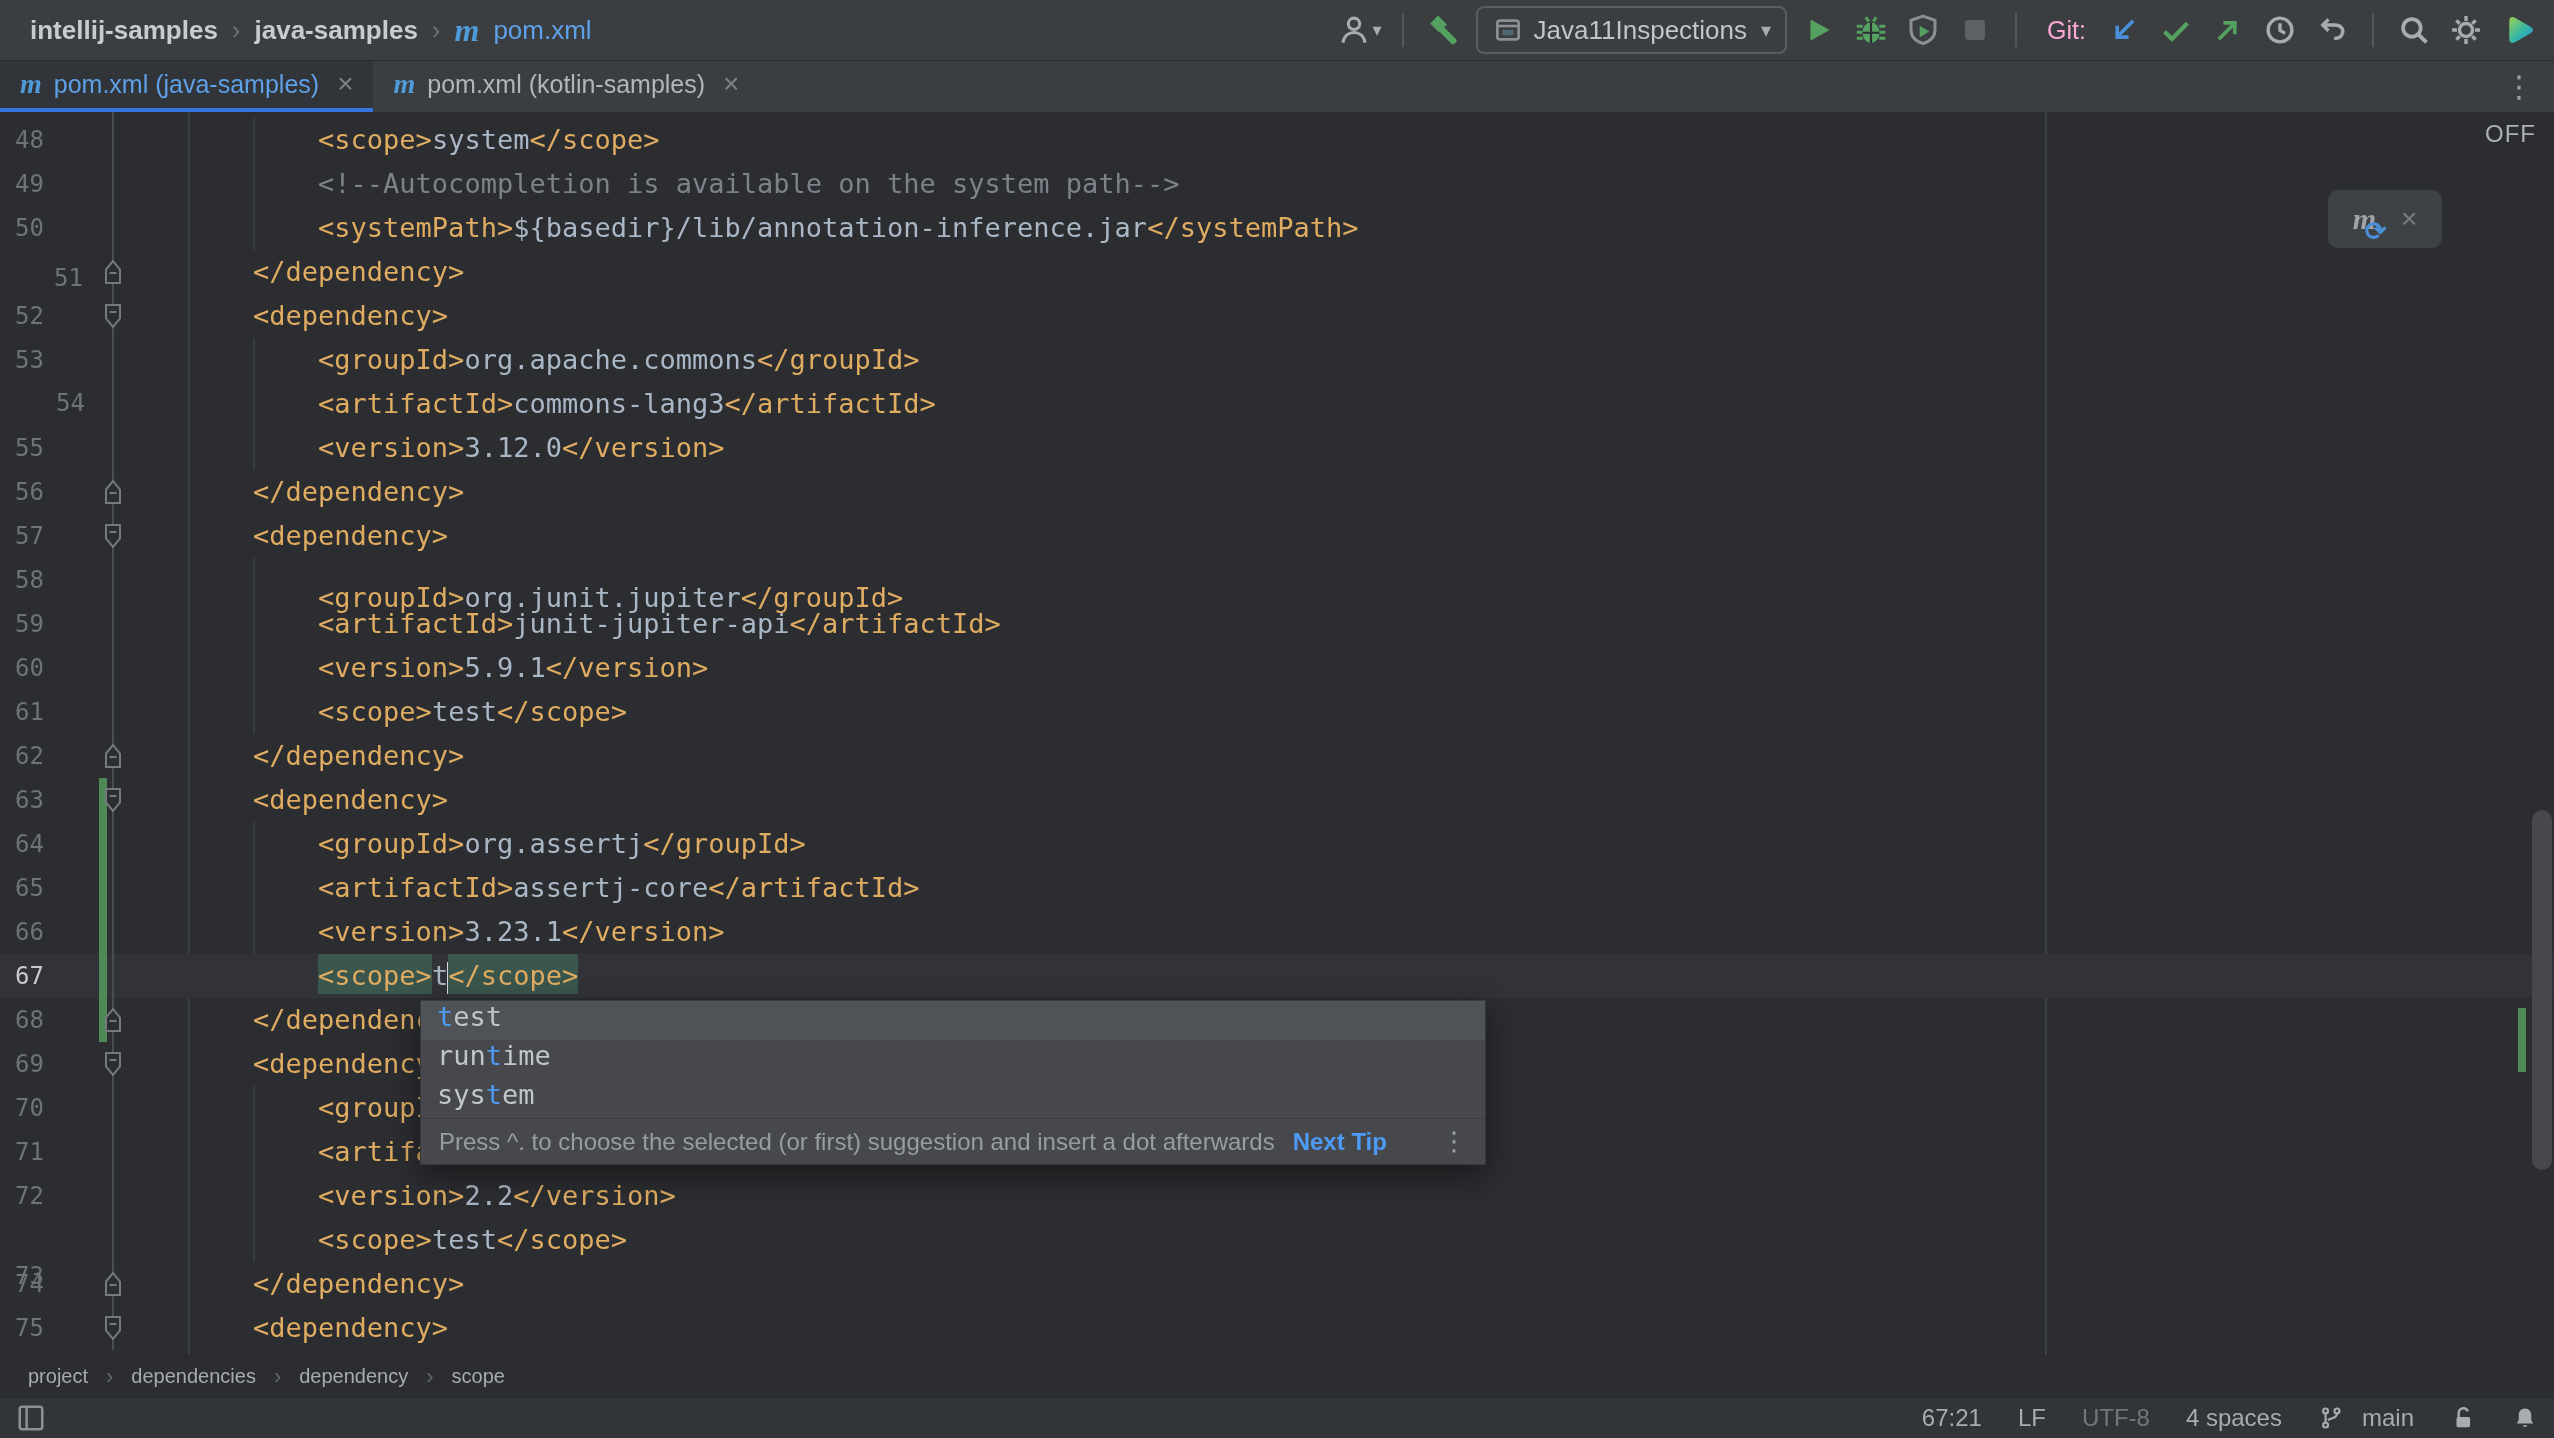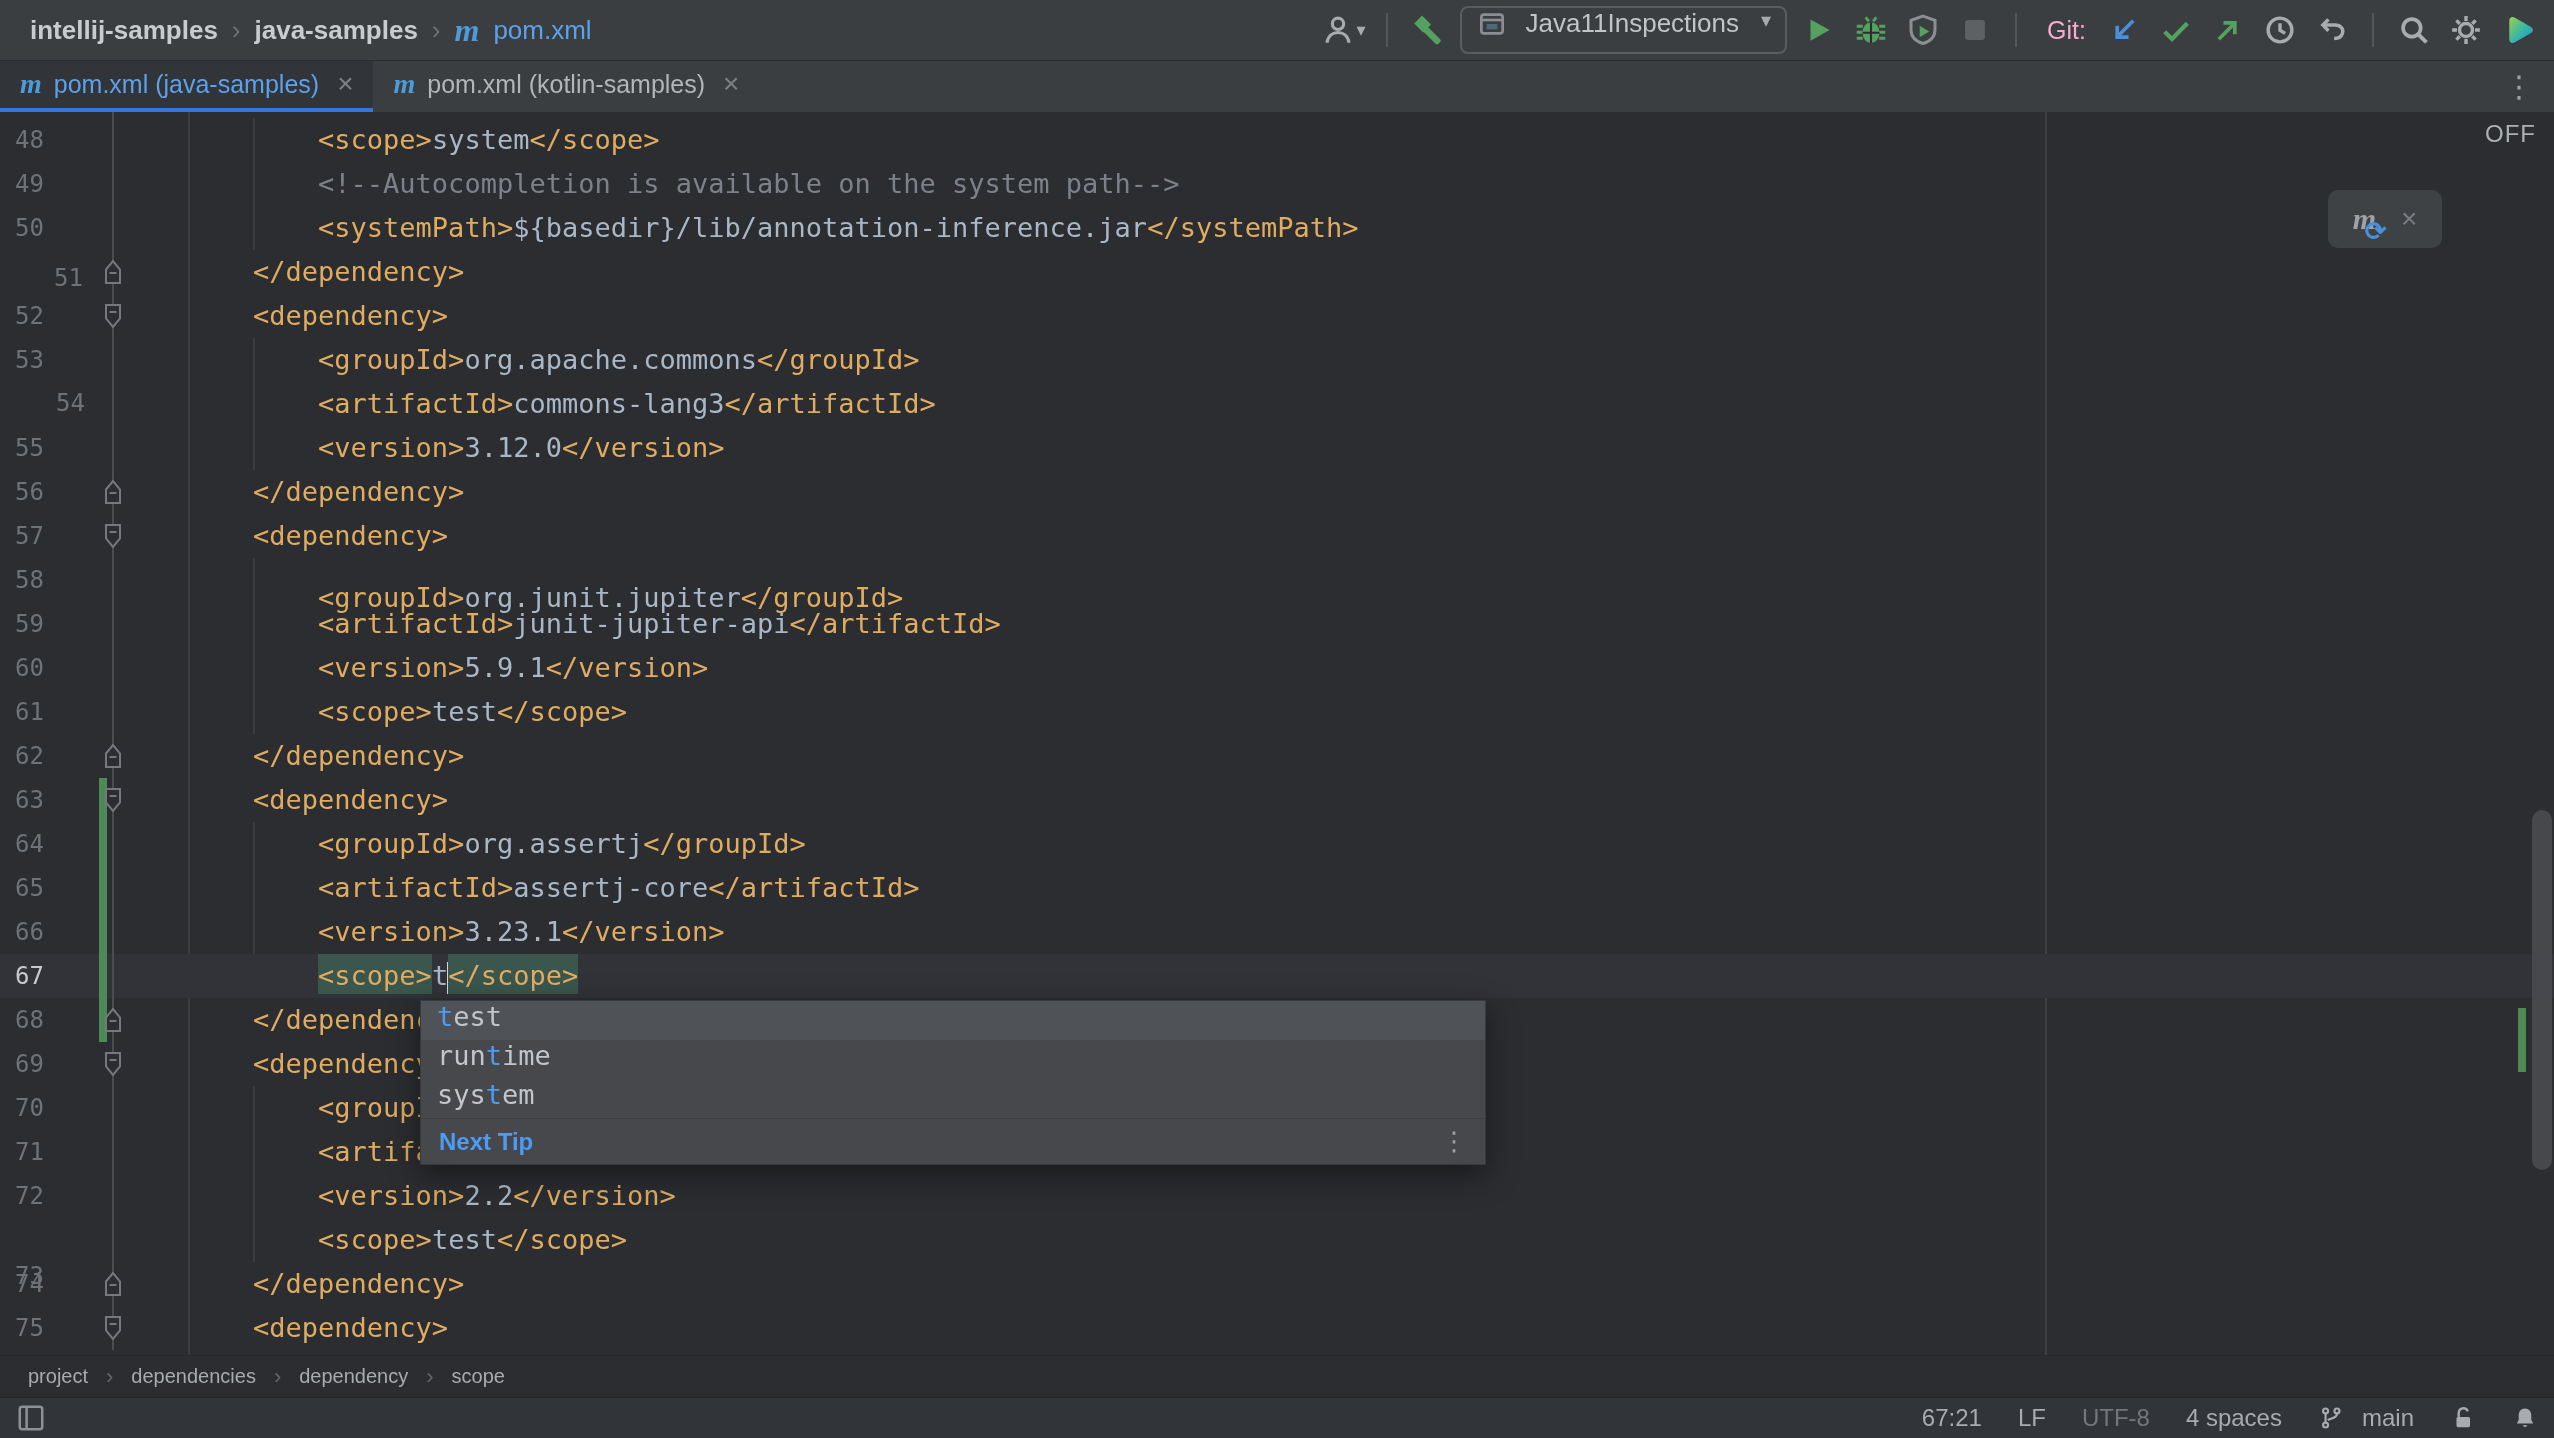--- a/index.html
+++ b/index.html
@@ -11,21 +11,21 @@
           border-bottom:1px solid #2A2C2E;display:flex;align-items:center;z-index:20}
   .crumbs{display:flex;align-items:center;gap:14px;padding-left:30px;font-size:26px;color:#C9CBCD}
   .crumb.b{font-weight:700}
   .crumb-sep{color:#6E7277;font-size:26px;font-weight:400}
   .mvn{font-style:italic;font-weight:700;color:#4E9BDA;font-family:"Liberation Serif",serif}
   .crumbs .mvn{font-size:32px;line-height:26px}
   .crumb.file{color:#5EA1E8;font-weight:400}
   .toolbar-right{margin-left:auto;display:flex;align-items:center;gap:12px;padding-right:16px}
   .tb-btn{display:flex;align-items:center;justify-content:center;min-width:40px;height:48px;border-radius:8px}
   .tb-div{width:2px;height:34px;background:#54575A;margin:0 8px}
-  .combo{display:flex;align-items:flex-start;gap:18px;border:2px solid #5A5D60;border-radius:8px;height:44px;
+  .combo{display:flex;align-items:center;gap:10px;border:2px solid #5A5D60;border-radius:8px;height:44px;
          padding:0 14px;color:#C2C4C7;font-size:26px}
   .combo-chev{color:#A9ACAF;font-size:20px;margin-left:4px}
   .mini-chev{color:#A9ACAF;font-size:18px;margin-left:2px}
   .git-label{color:#f9a8d4;font-size:25px;margin:0 6px 0 10px}
 
   
   .tabbar{position:absolute;top:60px;left:0;width:2554px;height:52px;background:#3B3E40;display:flex;
           align-items:stretch;z-index:19}
   .tab{display:flex;align-items:center;gap:12px;padding:0 20px;font-size:25px;color:#B3B5B8;
        border-bottom:4px solid transparent}
@@ -393,20 +393,21 @@
   <div class="scroll-thumb"></div>
   <div class="stripe-mark"></div>
 
   <div class="popup">
     <div id="pp-items">
         <div class="pp-item sel"><span class="pp-m">t</span><span>est</span></div>
         <div class="pp-item"><span>run</span><span class="pp-m">t</span><span>ime</span></div>
         <div class="pp-item"><span>sys</span><span class="pp-m">t</span><span>em</span></div>
       </div>
     <div class="pp-hint">
+      <span class="pp-hint-text">Press ^. to choose the selected (or first) suggestion and insert a dot afterwards</span>
       <span class="pp-next">Next Tip</span>
       <span class="pp-kebab">⋮</span>
     </div>
   </div>
 </div>
 
 <div class="bcbar">
   <div id="bcrumbs" style="display:flex;align-items:center">
       <span class="bc-item">project</span>
       <span class="bc-sep">›</span>

